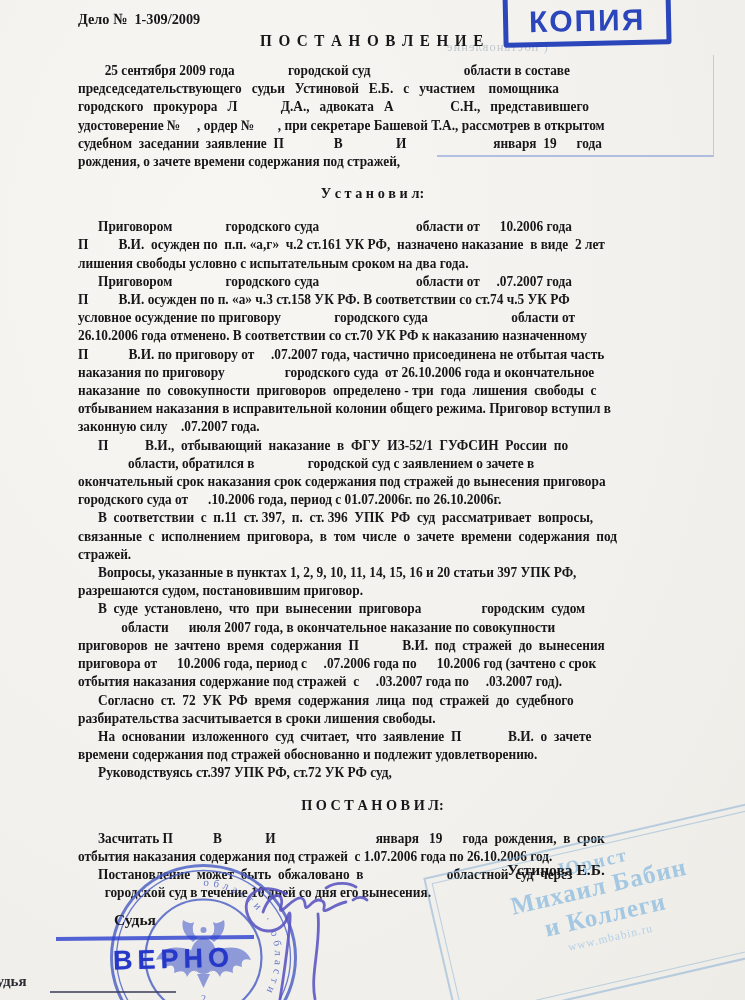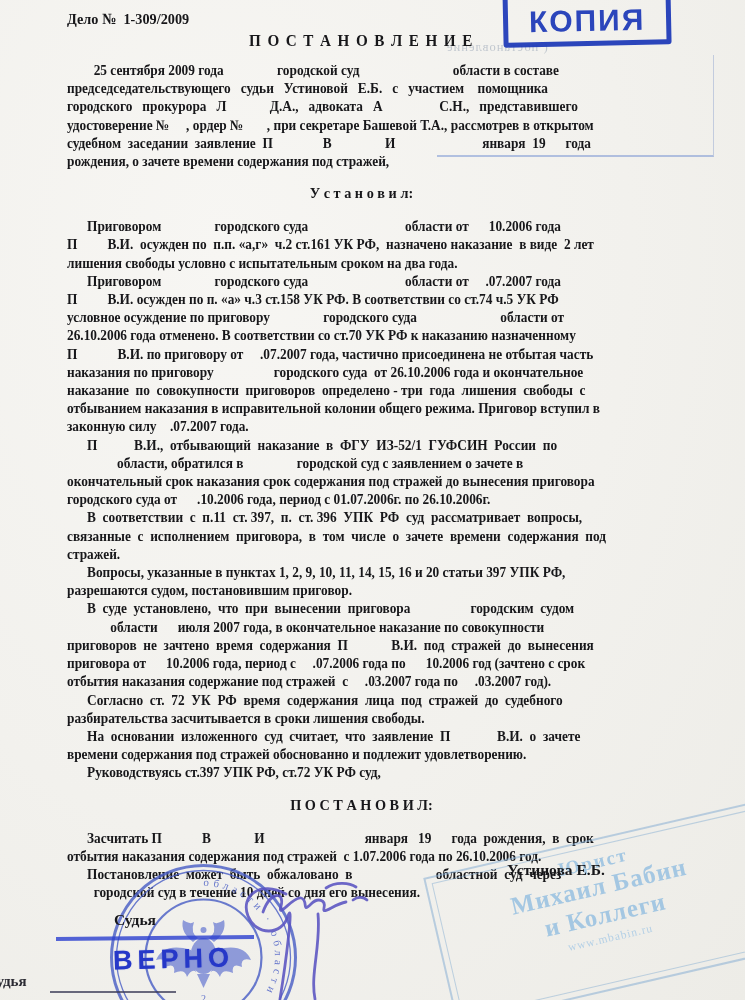--- a/index.html
+++ b/index.html
@@ -2,21 +2,21 @@
 <html><head>
 <meta charset="utf-8">
 <style>
   html,body{margin:0;padding:0;}
   .page{
     position:relative;width:745px;height:1000px;overflow:hidden;
     background:radial-gradient(ellipse at 30% 25%, #f7f6f3 0%, #f2f1ed 55%, #edece7 100%);
     font-family:"Liberation Serif", serif;color:#17171a;
   }
   
-  .doc{position:absolute;left:67px;top:10px;width:660px;}
+  .doc{position:absolute;left:78px;top:10px;width:660px;}
   .doc-scale{transform:scaleX(0.92);transform-origin:0 0;width:700px;}
   .case-number{font-size:15.5px;font-weight:bold;white-space:pre;}
   .doc-title{text-align:center;font-weight:bold;font-size:16.5px;letter-spacing:1.5px;margin-top:3px;width:640px;}
   .doc-heading{text-align:center;font-weight:bold;font-size:15.5px;margin:14px 0 15px;width:640px;}
   .doc-line{white-space:pre;font-size:14.5px;line-height:18.2px;font-weight:bold;}
   .intro-gap{height:10px;}
   
   .copy-stamp{
     position:absolute;left:503px;top:-14px;width:158px;height:50px;
     border:5px solid #1d39b8;border-radius:3px;transform:rotate(-1.2deg);

